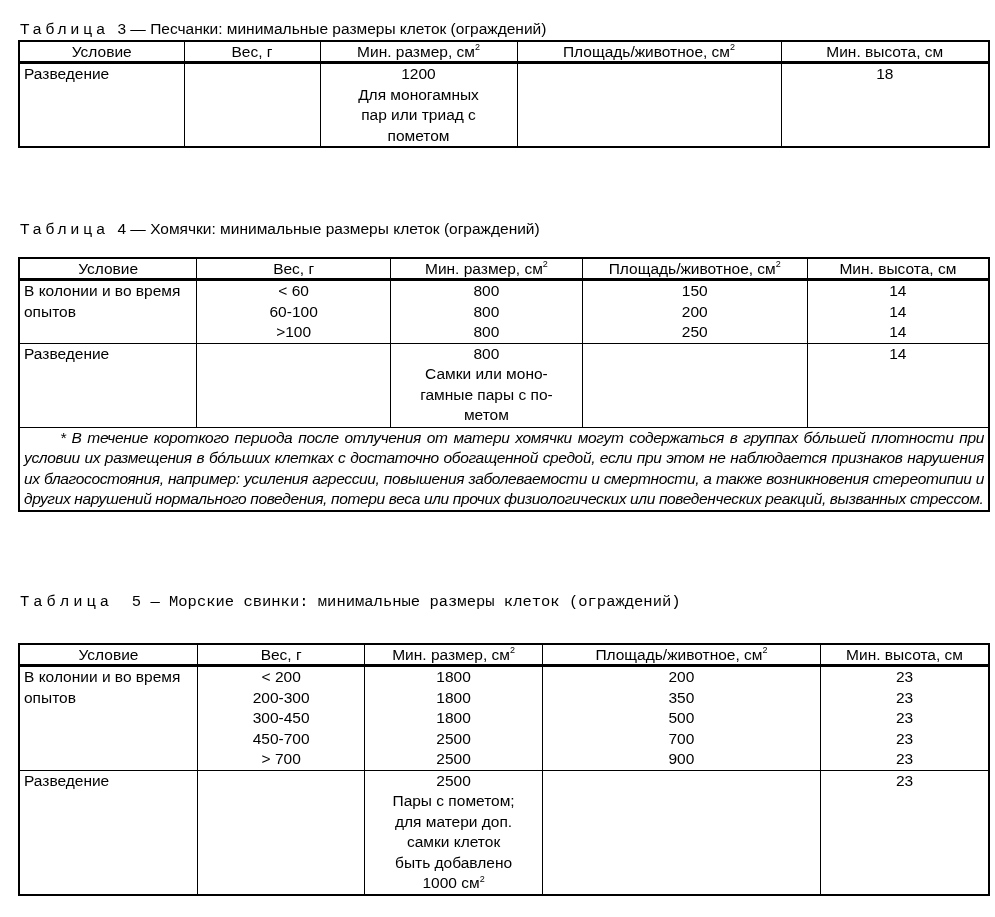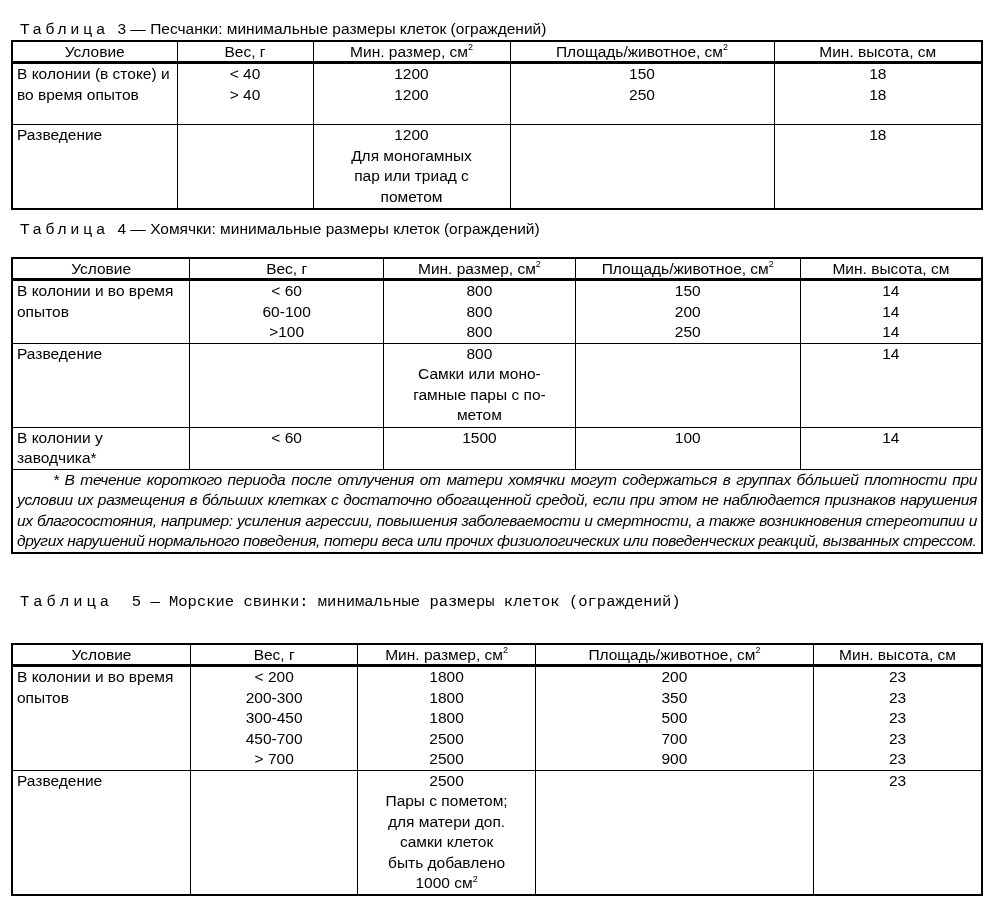--- a/index.html
+++ b/index.html
@@ -5,21 +5,21 @@
   html, body { margin: 0; padding: 0; background: #ffffff; }
   body {
     width: 995px; height: 917px; position: relative; overflow: hidden;
     font-family: "Liberation Sans", sans-serif; color: #000; font-size: 15.5px;
   }
   .caption {
     position: absolute; left: 12px; white-space: nowrap; font-size: 15.5px; line-height: 18px;
   }
   .caption .spaced { letter-spacing: 4px; margin-left: 8px; }
   table.t {
-    position: absolute; left: 11px; border-collapse: collapse; table-layout: fixed;
+    position: absolute; left: 18px; border-collapse: collapse; table-layout: fixed;
     border: 2px solid #000;
   }
   table.t th, table.t td {
     border: 1.5px solid #000; padding: 0 4px; vertical-align: top;
     font-weight: normal; line-height: 20.5px; font-size: 15.5px;
   }
   table.t thead th { border-bottom: 3px solid #000; text-align: center; line-height: 19px; }
   td.left { text-align: left; padding-left: 10px; }
   td.center { text-align: center; }
   td.mid { vertical-align: middle; }
@@ -52,39 +52,20 @@
   <thead>
     <tr>
       <th>Условие</th>
       <th>Вес, г</th>
       <th><span>Мин. размер, см</span><sup>2</sup></th>
       <th><span>Площадь/животное, см</span><sup>2</sup></th>
       <th>Мин. высота, см</th>
     </tr>
   </thead>
   <tbody>
-    <tr style="height:62px;">
-      <td class="left">В колонии (в стоке) и во время опытов</td>
-      <td class="center">
-          <span class="line">&lt; 40</span>
-          <span class="line">&gt; 40</span>
-        </td>
-      <td class="center">
-          <span class="line">1200</span>
-          <span class="line">1200</span>
-        </td>
-      <td class="center">
-          <span class="line">150</span>
-          <span class="line">250</span>
-        </td>
-      <td class="center">
-          <span class="line">18</span>
-          <span class="line">18</span>
-        </td>
-    </tr>
     <tr style="height:84px;">
       <td class="left">Разведение</td>
       <td class="center"></td>
       <td class="center">
           <span class="line">1200</span>
           <span class="line">Для моногамных</span>
           <span class="line">пар или триад с</span>
           <span class="line">пометом</span>
         </td>
       <td class="center"></td>
@@ -148,27 +129,20 @@
           <span class="line">800</span>
           <span class="line">Самки или моно-</span>
           <span class="line">гамные пары с по-</span>
           <span class="line">метом</span>
         </td>
       <td class="center"></td>
       <td class="center">
           <span class="line">14</span>
         </td>
     </tr>
-    <tr style="height:42px;">
-      <td class="left">В колонии у заводчика*</td>
-      <td class="center mid">&lt; 60</td>
-      <td class="center mid">1500</td>
-      <td class="center mid">100</td>
-      <td class="center mid">14</td>
-    </tr>
     <tr>
       <td class="note" colspan="5"><span class="indent"></span><span>* В течение короткого периода после отлучения от матери хомячки могут содержаться в группах бóльшей плотности при условии их размещения в бóльших клетках с достаточно обогащенной средой, если при этом не наблюдается признаков нарушения их благосостояния, например: усиления агрессии, повышения заболеваемости и смертности, а также возникновения стереотипии и других нарушений нормального поведения, потери веса или прочих физиологических или поведенческих реакций, вызванных стрессом.</span></td>
     </tr>
   </tbody>
 </table>
 
 <div class="caption" style="top:593px;font-family:Liberation Mono, monospace;">
   <span class="spaced">Таблица</span>
   <span>&nbsp;</span><span>5</span>
   <span>— Морские свинки: минимальные размеры клеток (ограждений)</span>

